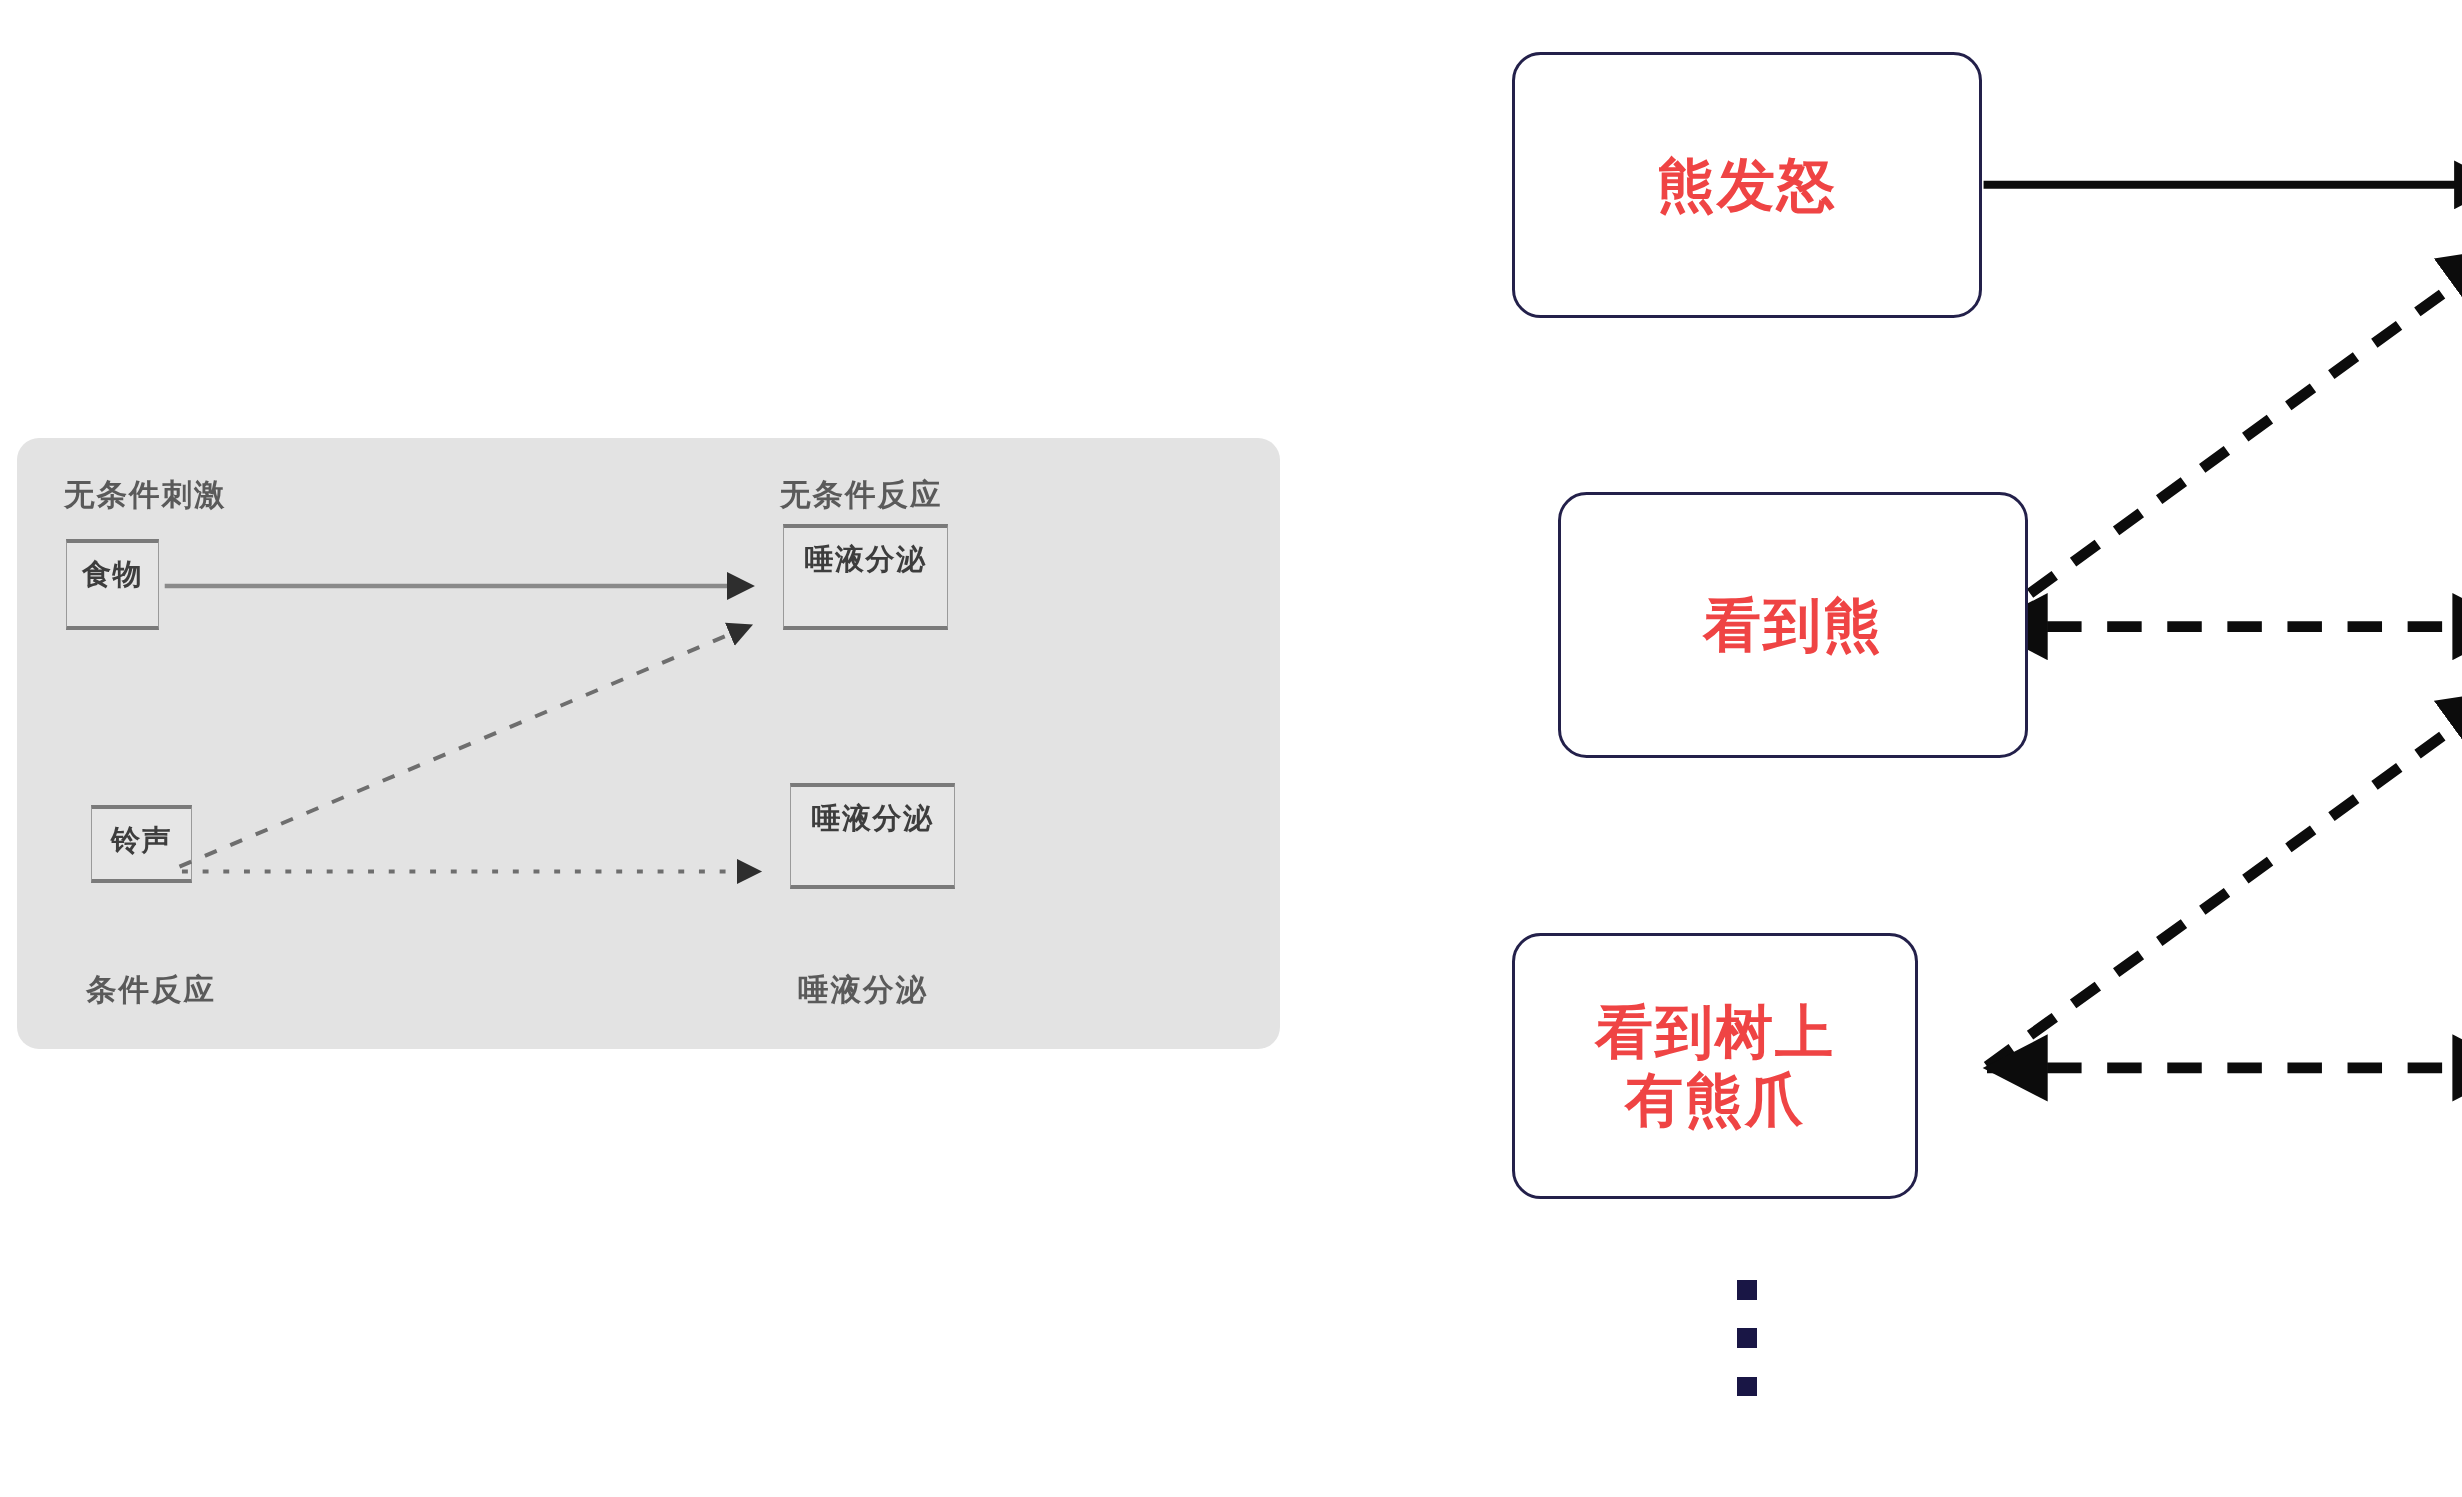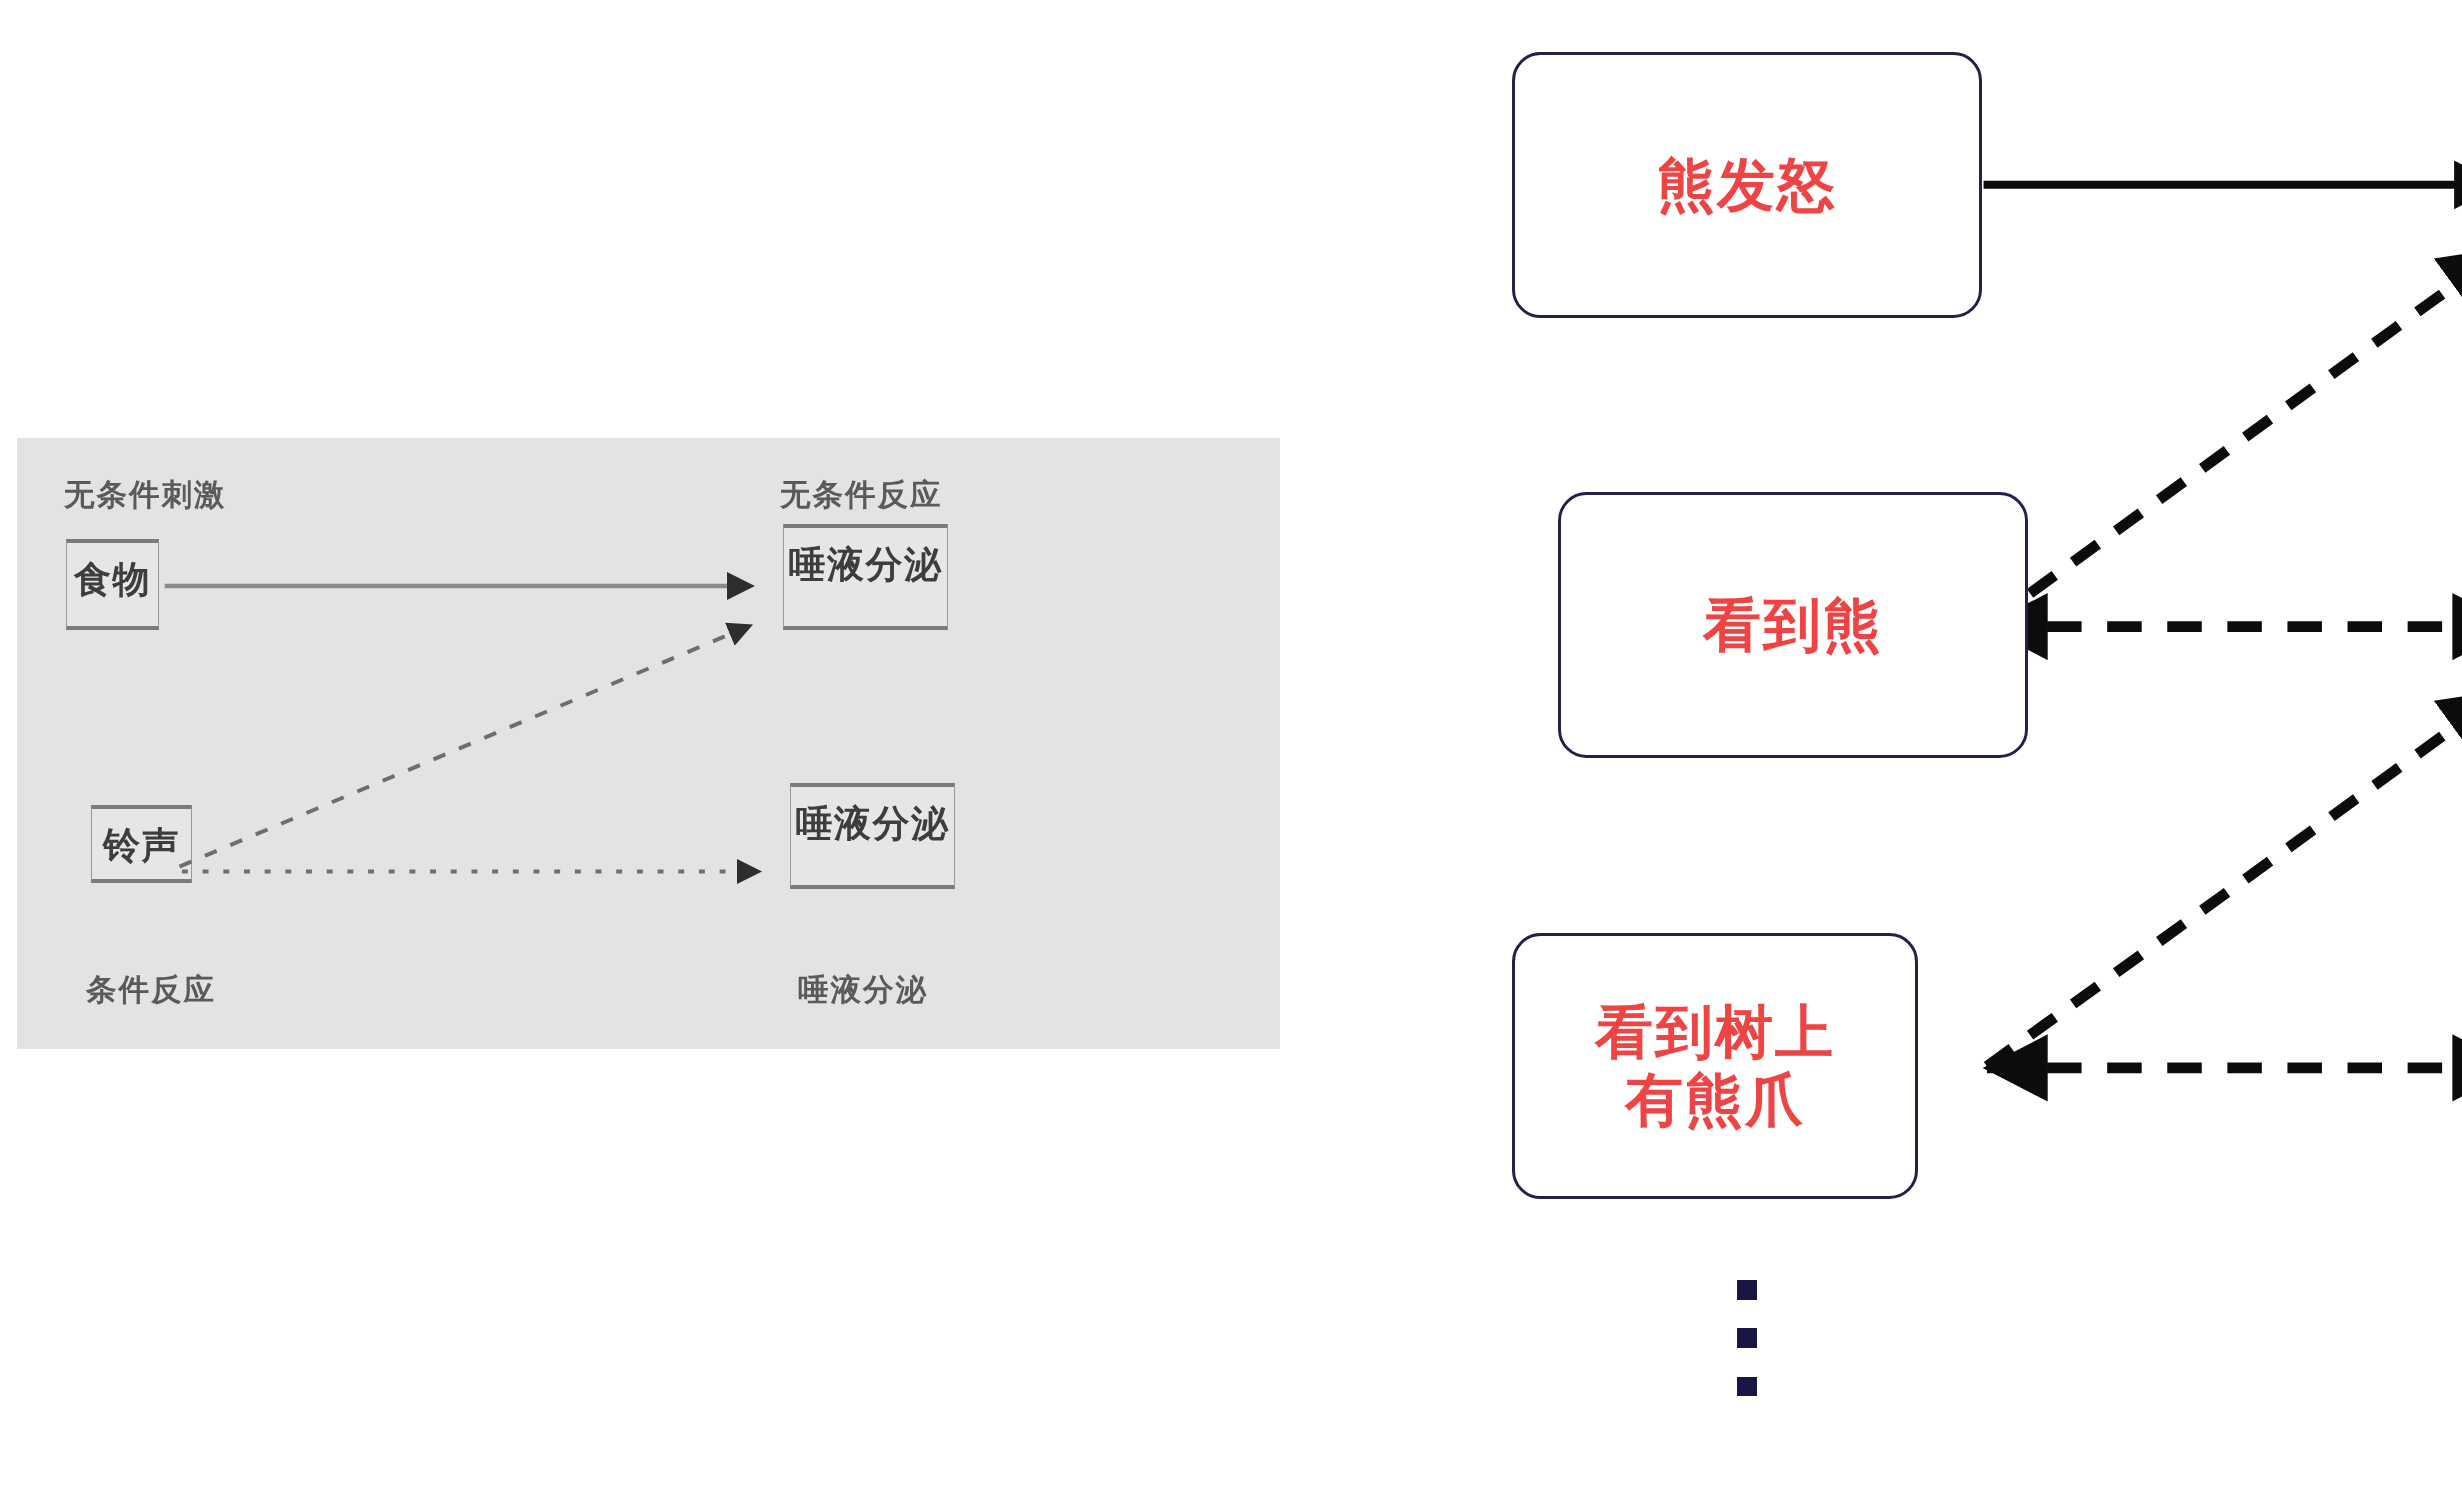--- a/index.html
+++ b/index.html
@@ -5,41 +5,42 @@
   html,body{margin:0;padding:0;background:#ffffff;}
   body{
     width:3306px;height:1498px;position:relative;overflow:hidden;
     font-family:"DejaVu Sans","Liberation Sans",sans-serif;
   }
 
   
   #pavlov-panel{
     position:absolute;left:17px;top:438px;width:1263px;height:611px;
     background:#e3e3e3;
+    border-radius:22px;
   }
   .pv-caption{
     position:absolute;color:#5a5a5a;font-size:30.5px;font-weight:700;
     letter-spacing:2px;white-space:nowrap;
     font-family:"DejaVu Sans","Liberation Sans",sans-serif;
   }
   #pv-cap-us  {left:47px; top:37px;}
   #pv-cap-ur  {left:763px;top:37px;}
   #pv-cap-cs  {left:69px;top:532px;}
   #pv-cap-cr  {left:781px;top:532px;}
 
   .pv-box{
     position:absolute;background:#e6e6e6;
     border:1.5px solid #9a9a9a;
     border-top:4.4px solid #7a7a7a;
     border-bottom:4.4px solid #7a7a7a;
     box-sizing:border-box;
   }
   .pv-box span{
     position:absolute;left:0;right:0;top:11.8px;text-align:center;
-    color:#3d3d3d;font-size:37px;font-weight:700;letter-spacing:1.5px;
+    color:#3d3d3d;font-size:29px;font-weight:700;letter-spacing:1.5px;
     white-space:nowrap;
   }
   #pv-box-food   {left:49px; top:101px; width:91px;height:89px;}
   #pv-box-food   {left:49px; top:101px; width:91px;height:89px;}
   #pv-box-food,
   #pv-box-bell   {width:93px;}
   #pv-box-food   {left:49px; top:101px; width:93px;height:91px;}
   #pv-box-bell   {left:74px; top:367px; width:101px;height:78px;}
   #pv-box-sal1   {left:766px;top:86px; width:165px;height:106px;}
   #pv-box-sal2   {left:773px;top:345px; width:165px;height:106px;}

